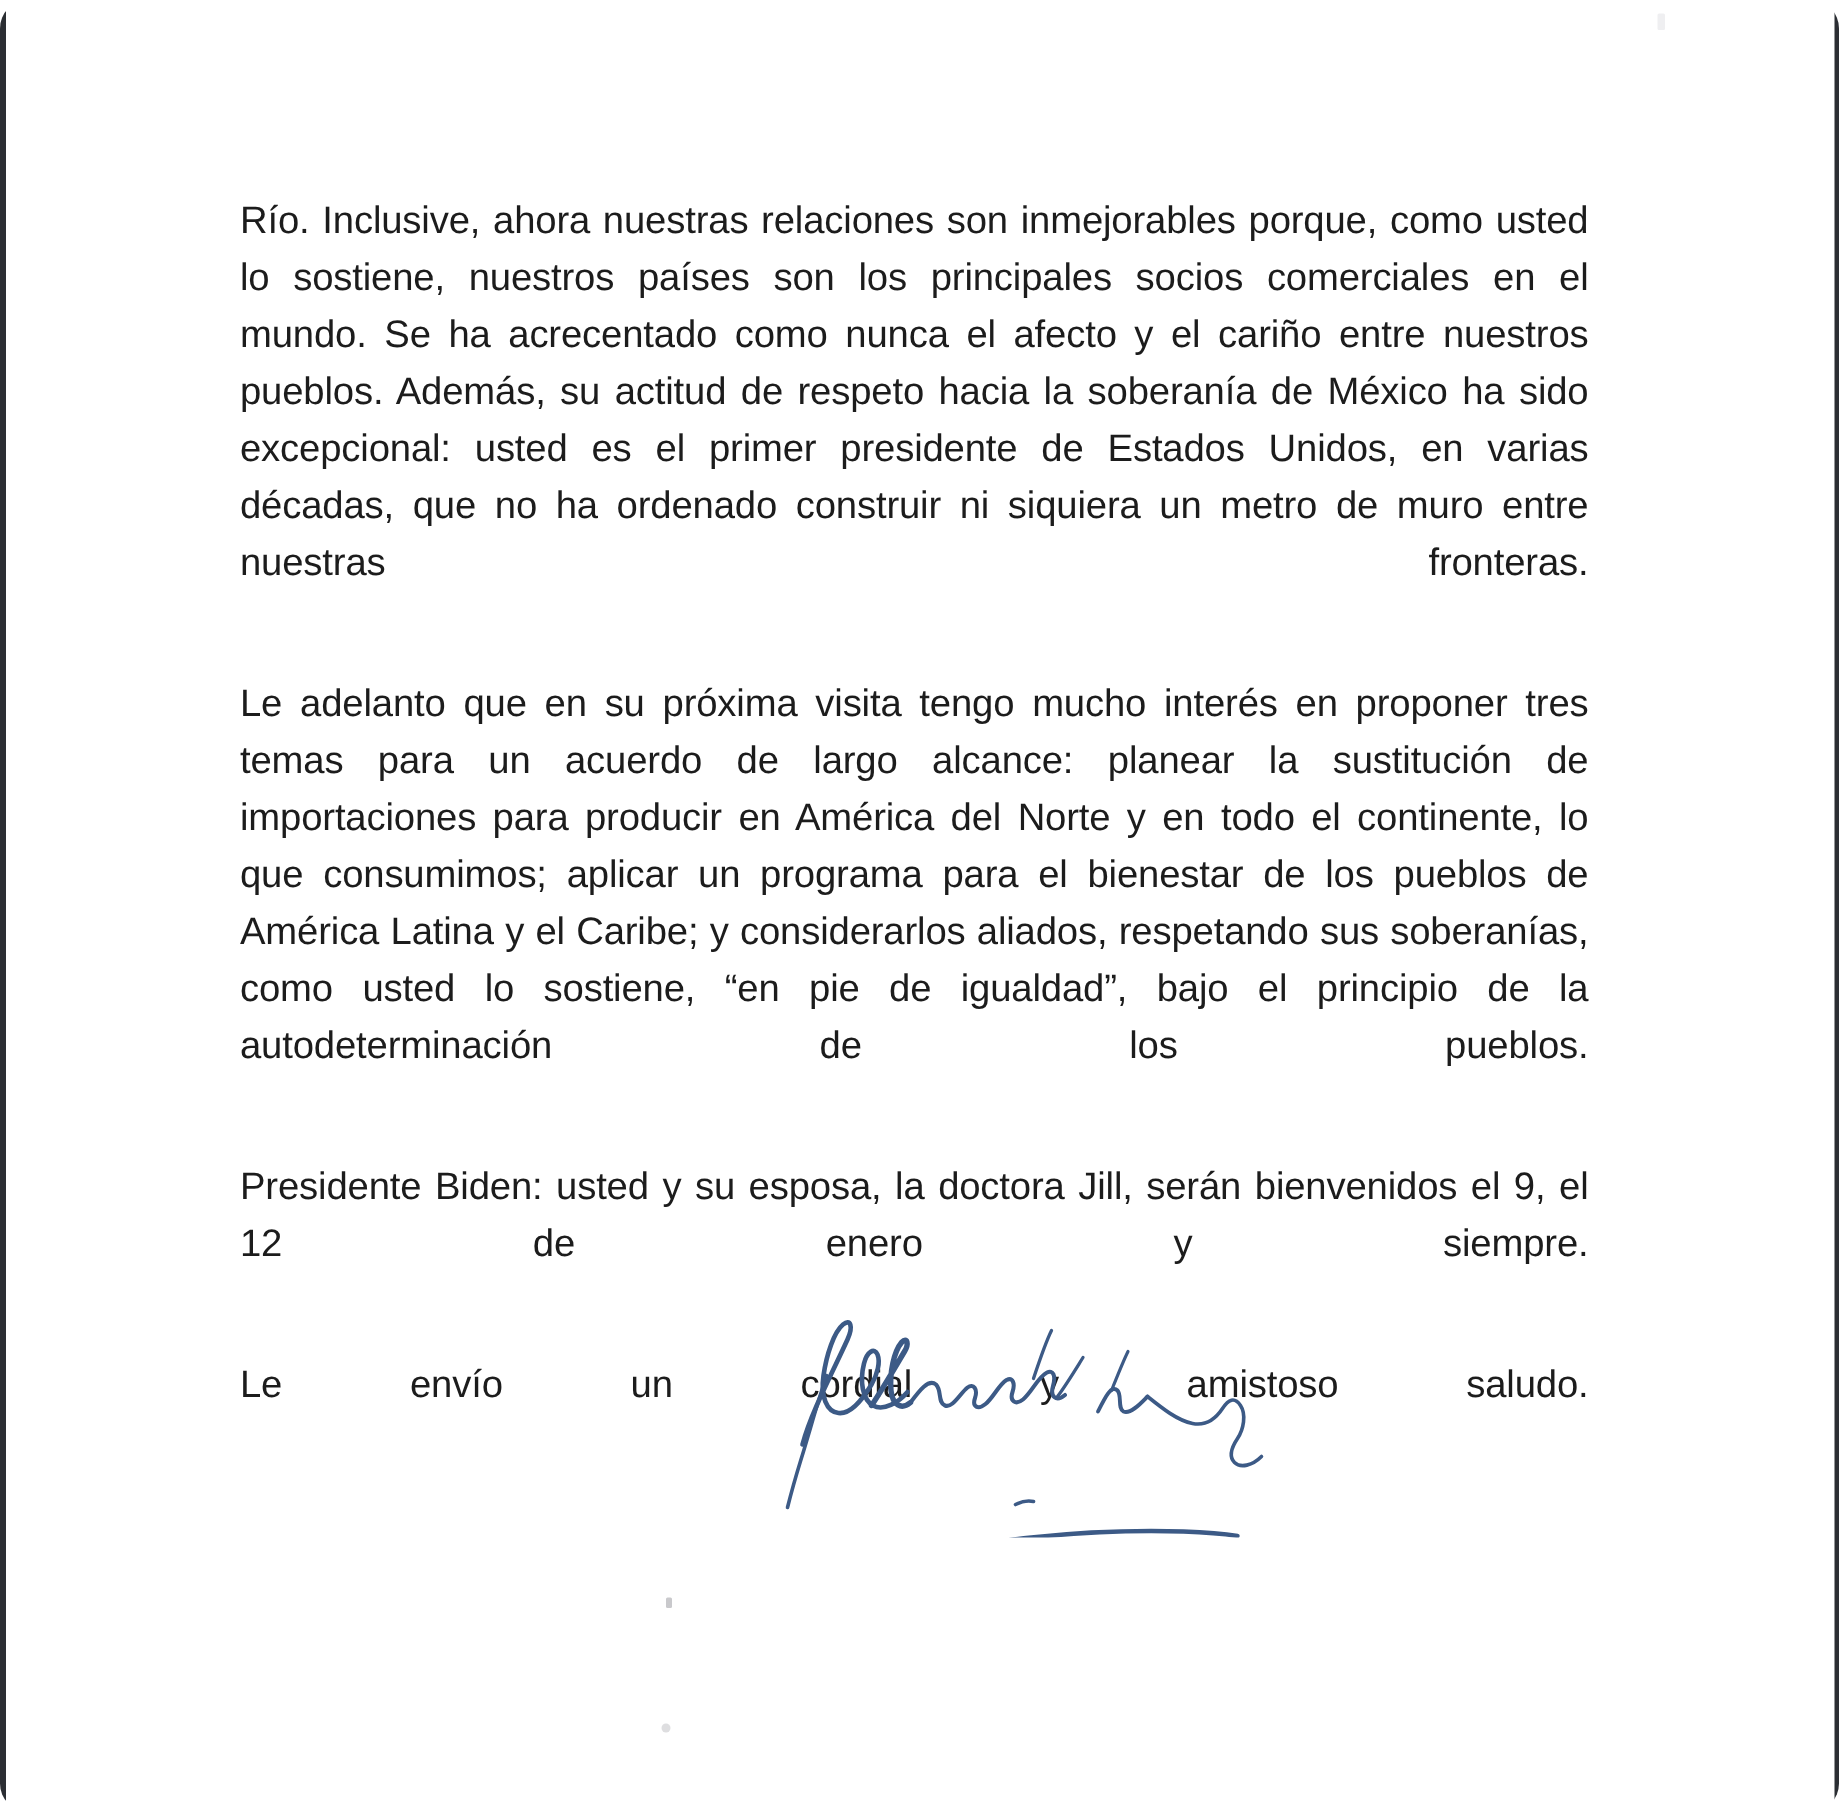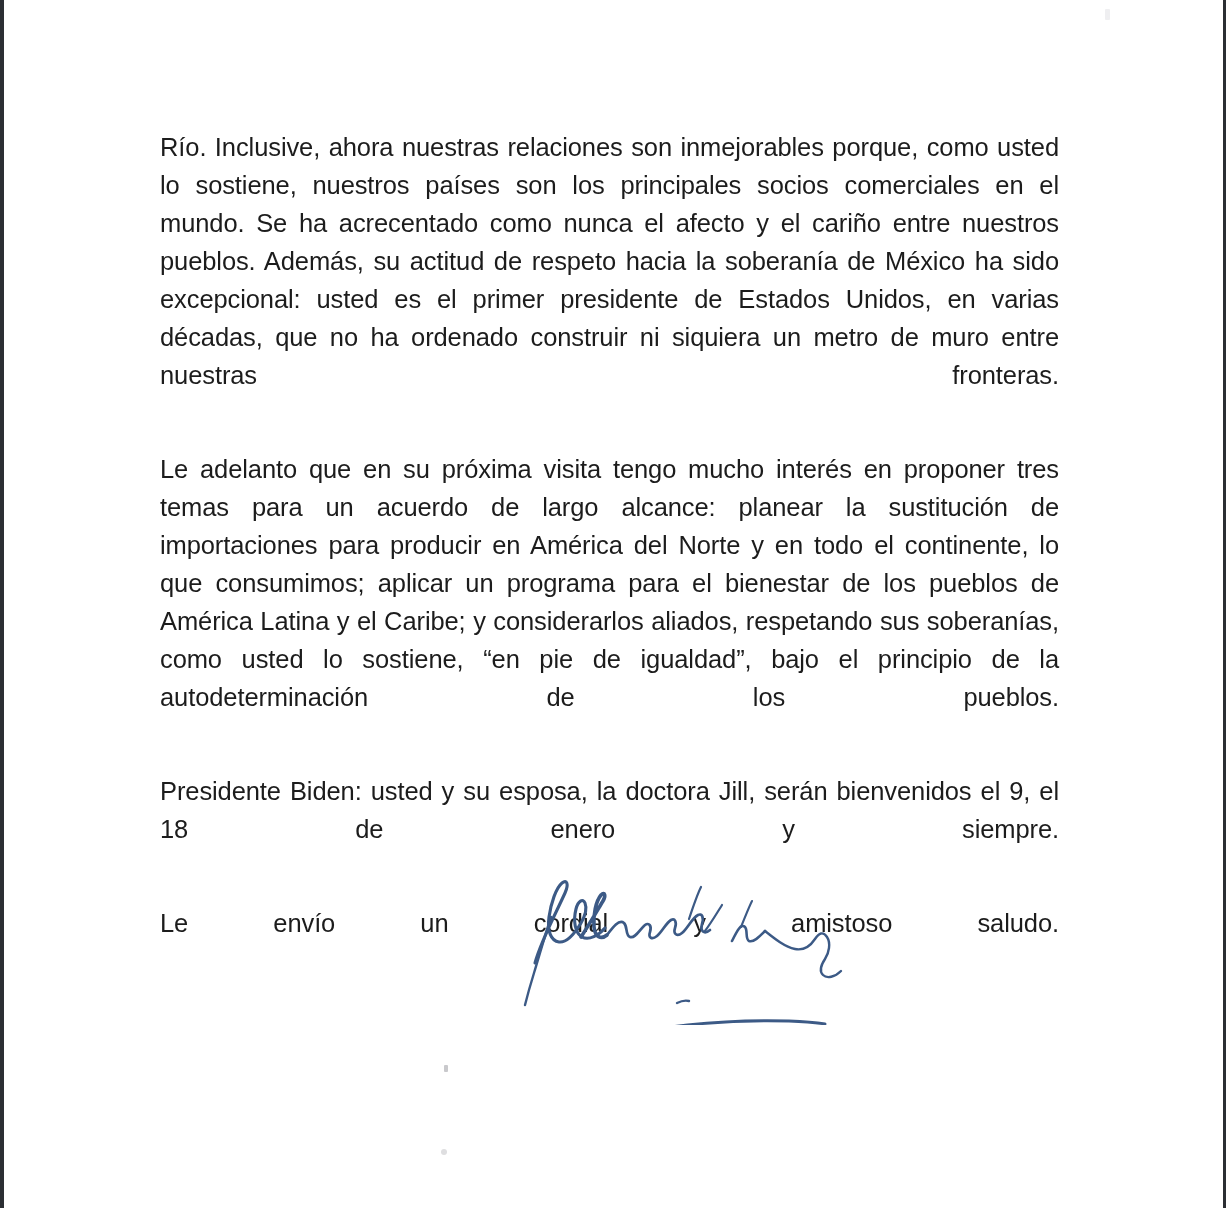--- a/index.html
+++ b/index.html
@@ -12,20 +12,21 @@
     font-family: "Liberation Sans", "DejaVu Sans", sans-serif;
   }
 
   .page {
     position: relative;
     width: 1226px;
     height: 1208px;
     background: #ffffff;
     overflow: hidden;
     box-sizing: border-box;
+    border-radius: 19px;
   }
 
   
   .scan-edge {
     position: absolute;
     top: 0;
     bottom: 0;
     width: 4px;
     background: #2b2e33;
   }
@@ -90,21 +91,21 @@
   <div class="scan-edge left"></div>
   <div class="scan-edge right"></div>
 
   <div class="speck s1"></div>
   <div class="speck s2"></div>
   <div class="speck s3"></div>
 
   <div class="letter-body">
     <p class="para">Río. Inclusive, ahora nuestras relaciones son inmejorables porque, como usted lo sostiene, nuestros países son los principales socios comerciales en el mundo. Se ha acrecentado como nunca el afecto y el cariño entre nuestros pueblos. Además, su actitud de respeto hacia la soberanía de México ha sido excepcional: usted es el primer presidente de Estados Unidos, en varias décadas, que no ha ordenado construir ni siquiera un metro de muro entre nuestras fronteras.</p>
     <p class="para">Le adelanto que en su próxima visita tengo mucho interés en proponer tres temas para un acuerdo de largo alcance: planear la sustitución de importaciones para producir en América del Norte y en todo el continente, lo que consumimos; aplicar un programa para el bienestar de los pueblos de América Latina y el Caribe; y considerarlos aliados, respetando sus soberanías, como usted lo sostiene, “en pie de igualdad”, bajo el principio de la autodeterminación de los pueblos.</p>
-    <p class="para">Presidente Biden: usted y su esposa, la doctora Jill, serán bienvenidos el 9, el 18 de enero y siempre.</p>
+    <p class="para">Presidente Biden: usted y su esposa, la doctora Jill, serán bienvenidos el 9, el 12 de enero y siempre.</p>
     <p class="para">Le envío un cordial y amistoso saludo.</p>
   </div>
 
   <div class="signature-block">
     <svg viewBox="0 0 400 180" xmlns="http://www.w3.org/2000/svg">
       <g fill="none" stroke="#3c5a86" stroke-linecap="round" stroke-linejoin="round">
 
         <path d="M46 118 C52 96, 66 70, 76 48 C80 39, 78 34, 73 38
                  C67 43, 62 58, 60 72 C58 86, 62 96, 70 97
                  C78 98, 86 88, 92 78 C96 71, 98 63, 96 58

